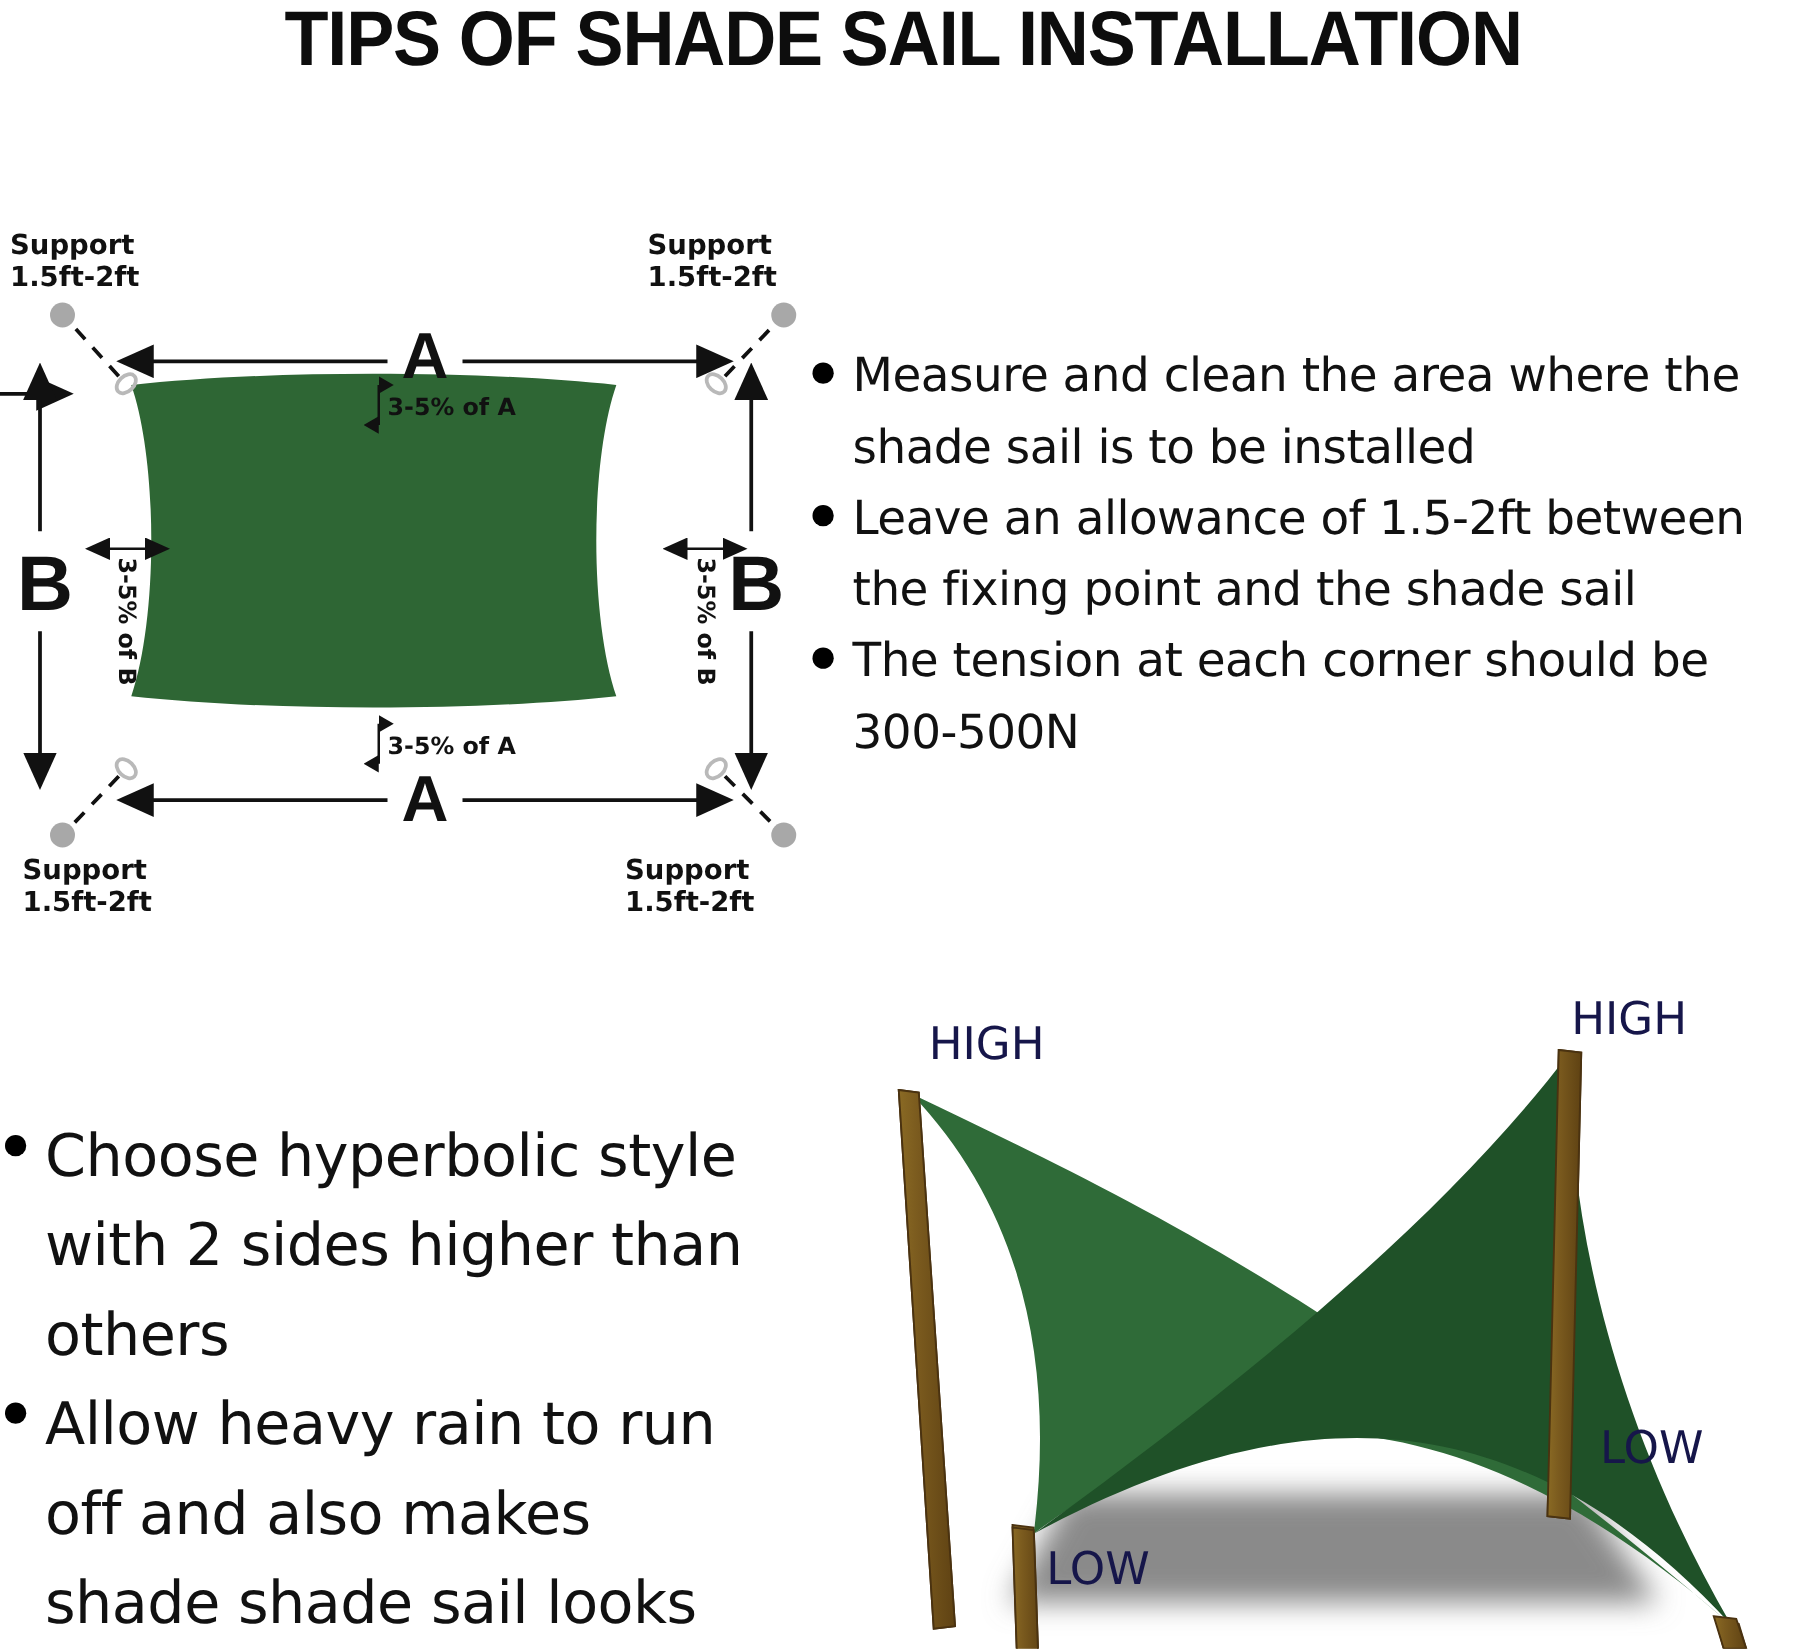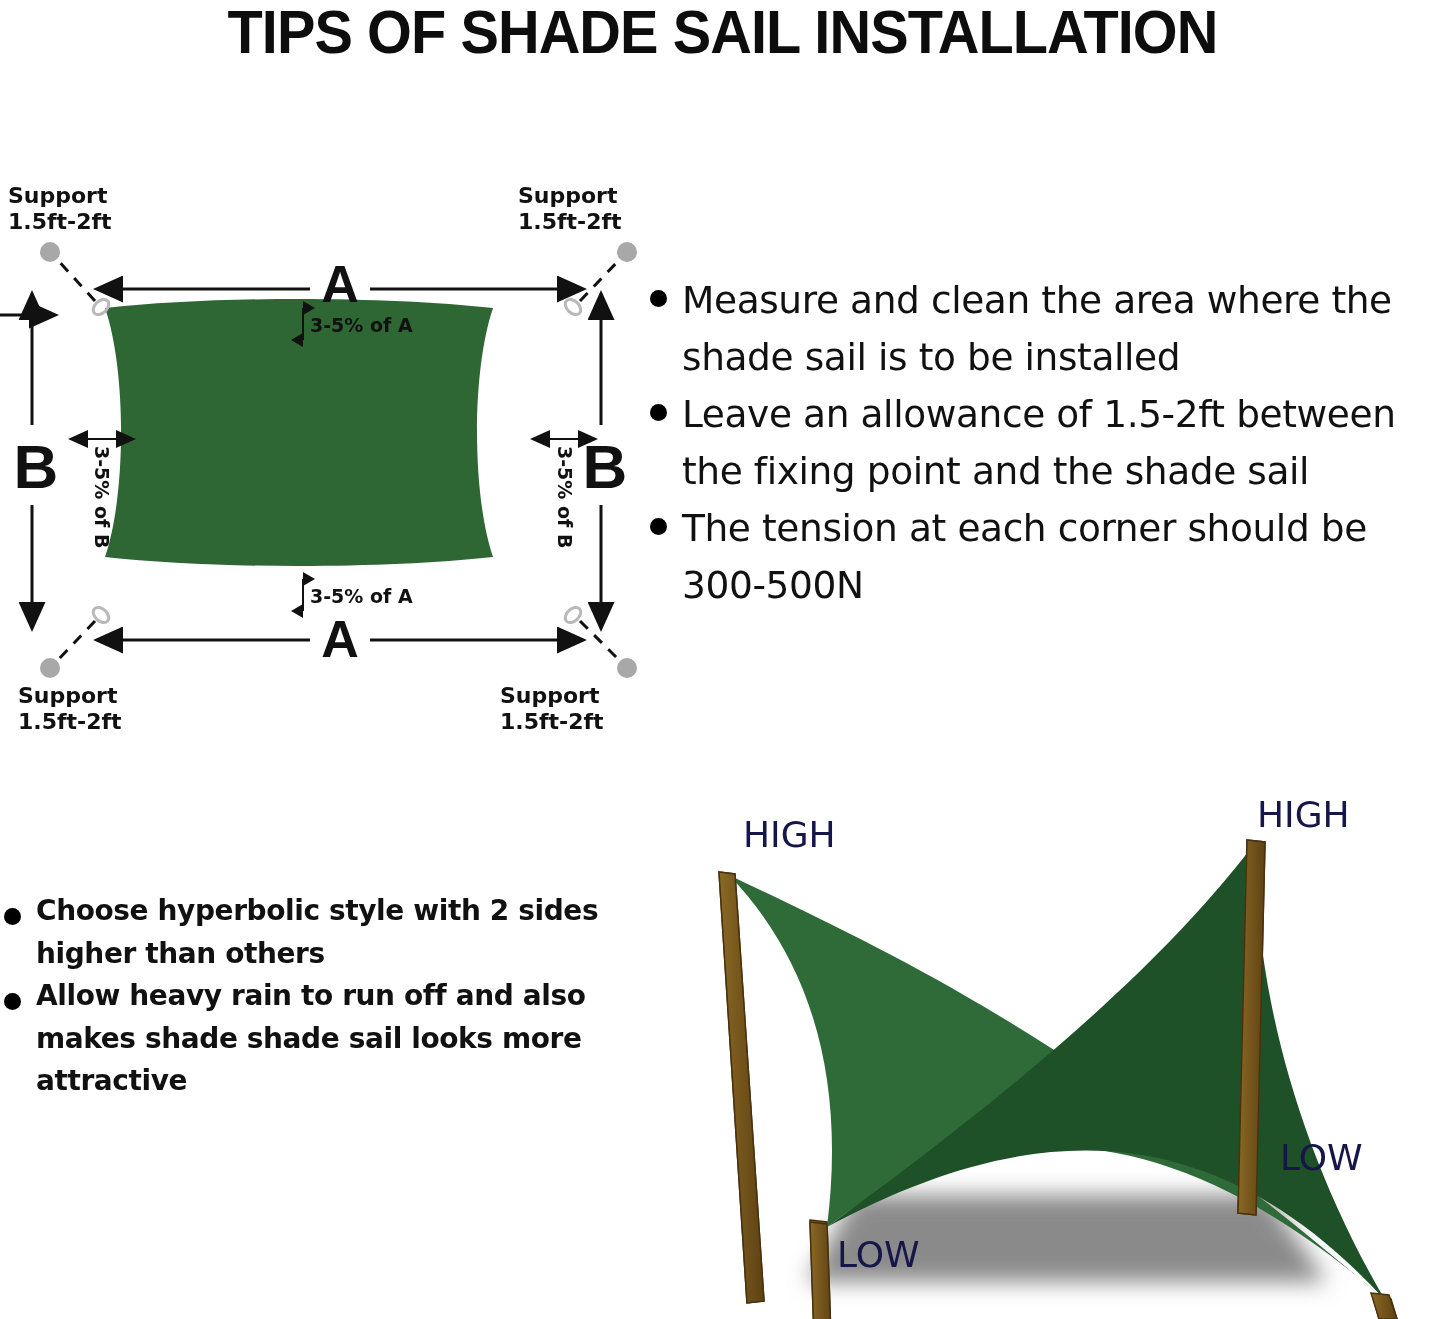--- a/index.html
+++ b/index.html
@@ -50,21 +50,21 @@
   }
 
   #bullets-right{
     left:650px;top:272px;width:800px;
   }
   #bullets-right .bullet-text{font-size:37.5px;}
 
   #bullets-left{
     left:4px;top:890px;width:620px;
   }
-  #bullets-left .bullet-text{font-size:28px;font-weight:bold;}
+  #bullets-left .bullet-text{font-size:47px;}
 
   
 </style>
 </head>
 <body>
 
 <div class="page">
 
   <div id="title">TIPS OF SHADE SAIL INSTALLATION</div>
 

